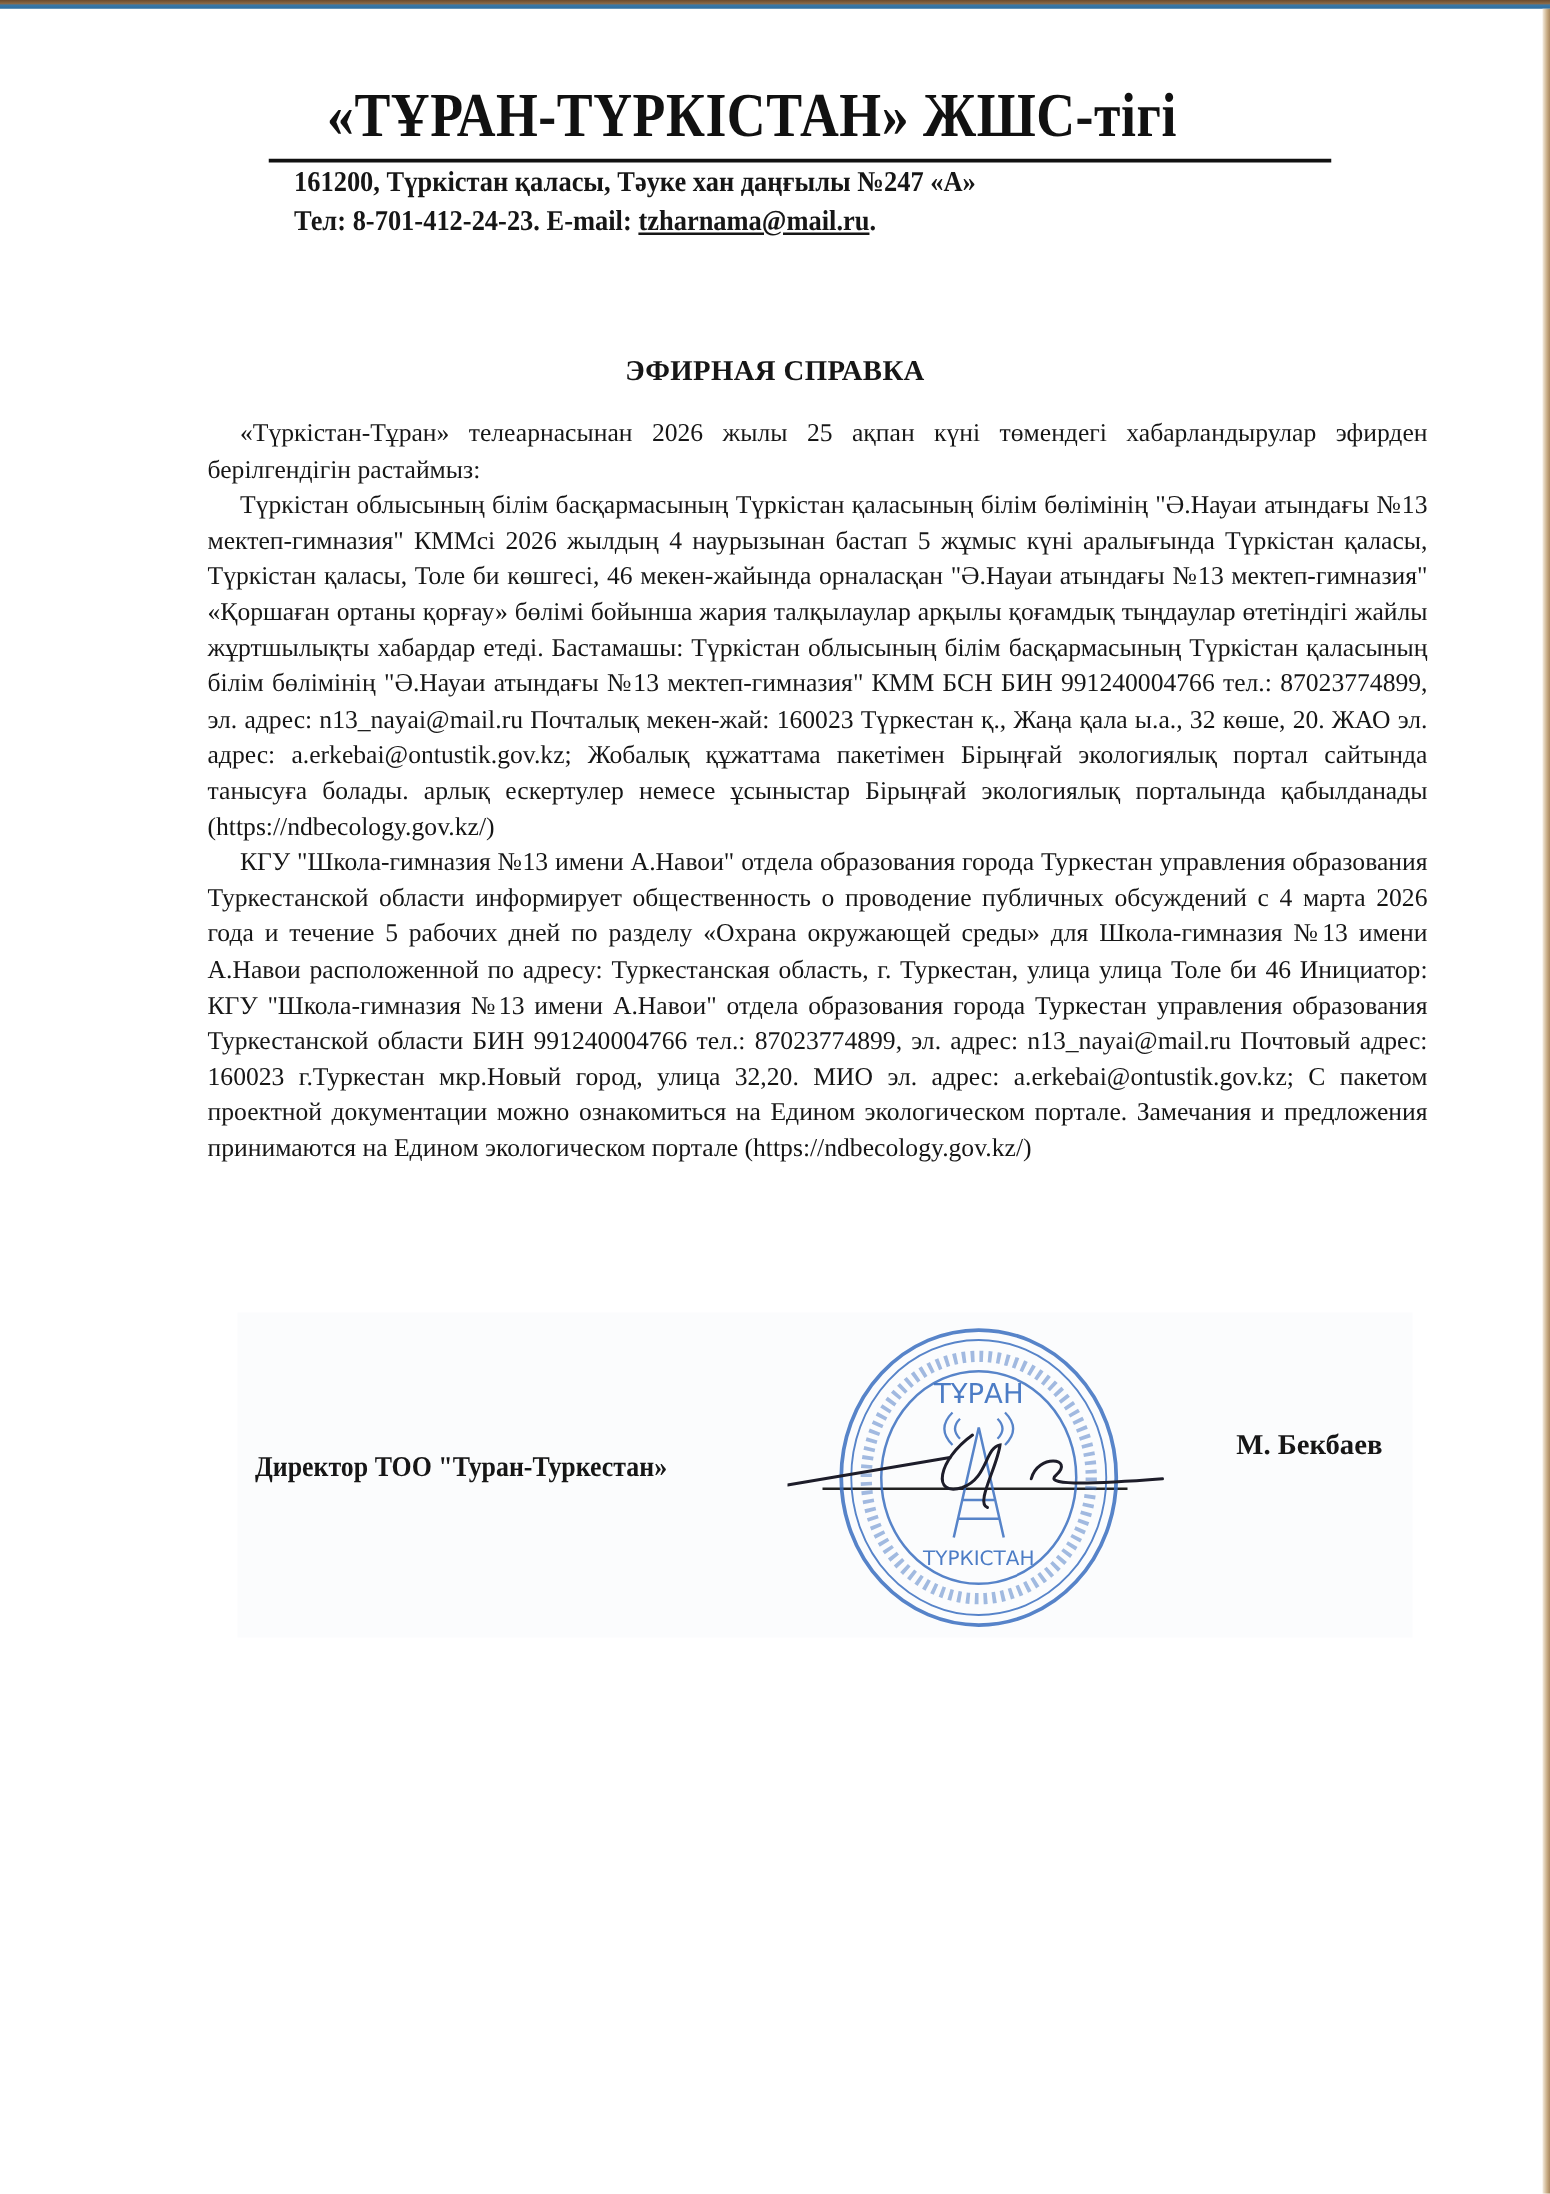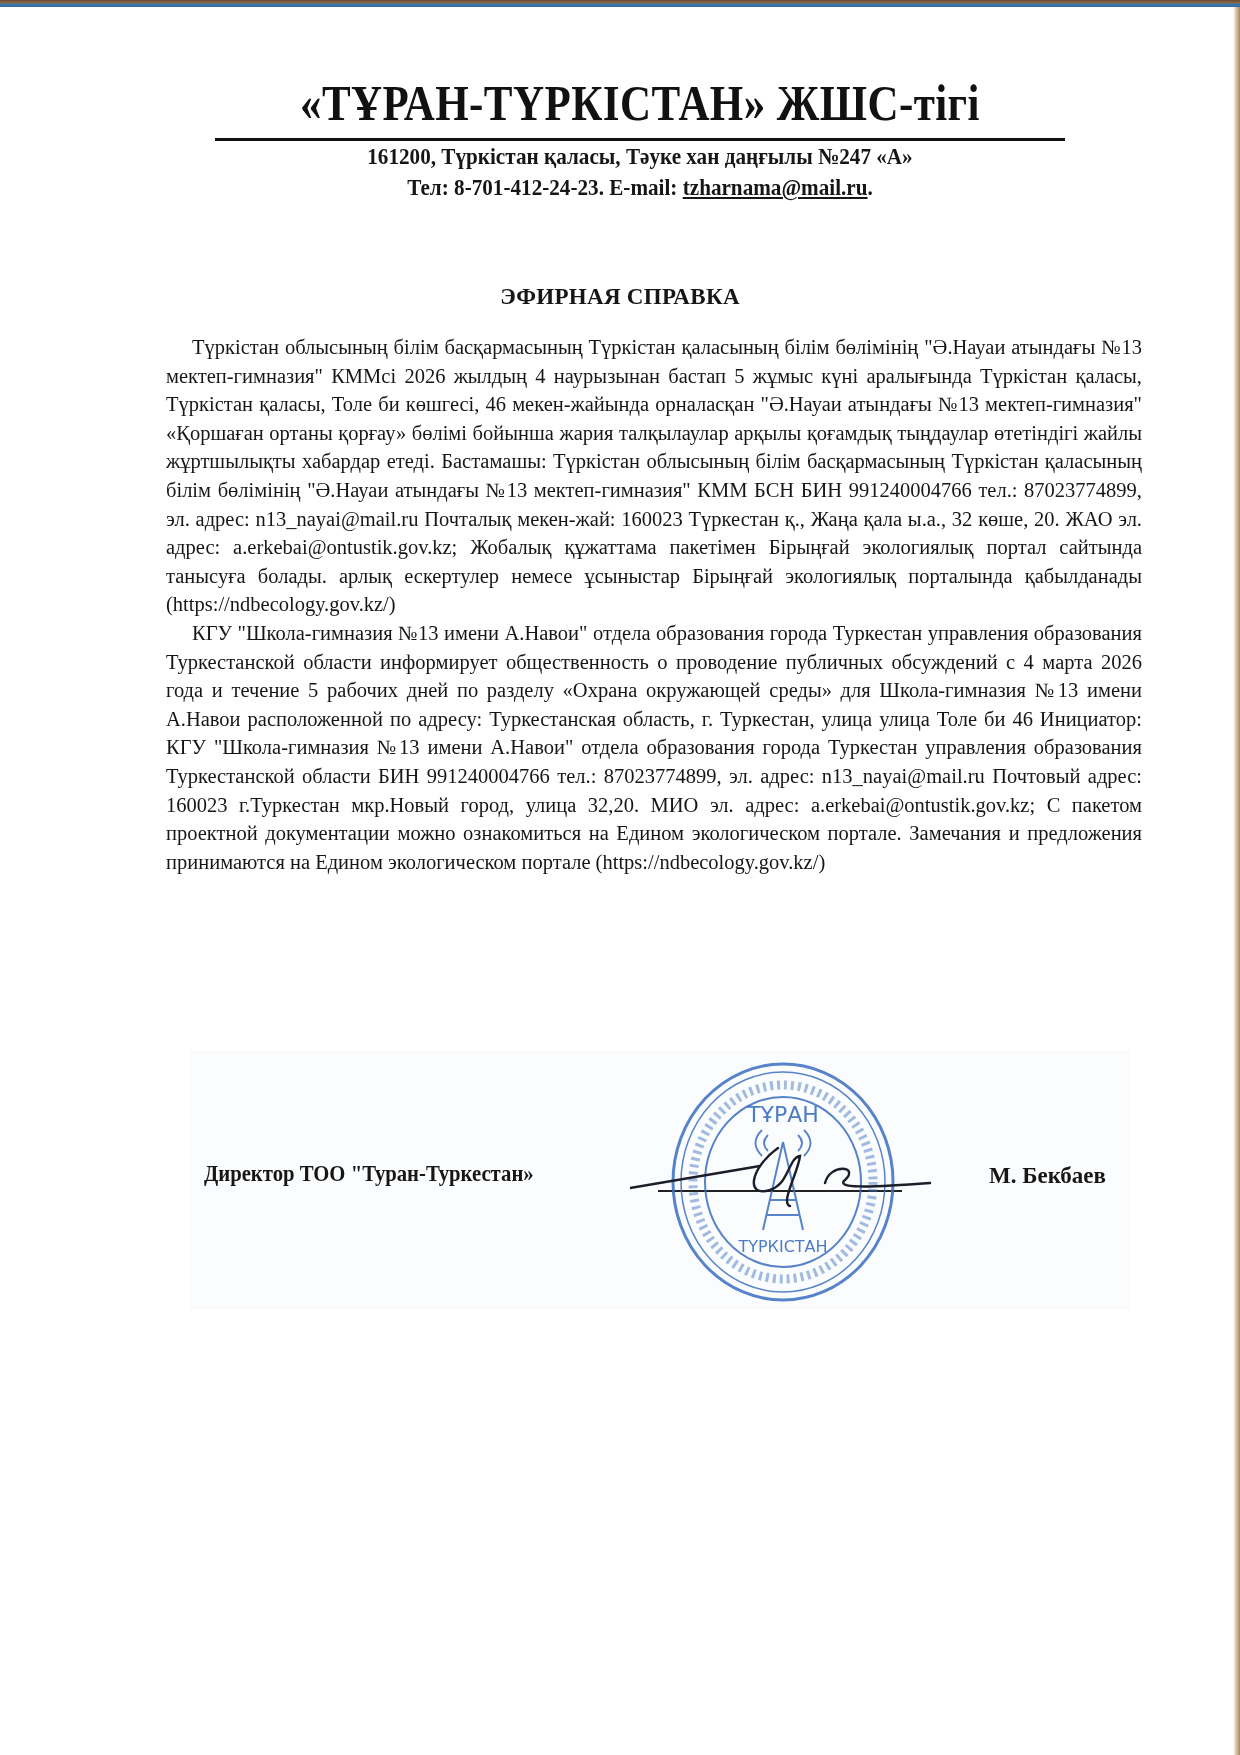--- a/index.html
+++ b/index.html
@@ -10,21 +10,21 @@
       color: #161616;
     }
     .top-edge {
       position: absolute; left: 0; top: 0; width: 1240px; height: 7px;
       background: linear-gradient(to bottom, #6b4a2e 0, #8a6a48 3px, #3a78a8 4px, #2f6fa0 7px);
     }
     .right-edge {
       position: absolute; right: 0; top: 7px; width: 6px; height: 1748px;
       background: linear-gradient(to right, #f4ece0, #c9ad86 60%, #a8875f);
     }
-    .letterhead { position: absolute; left: 200px; top: 74px; width: 880px; text-align: center; }
+    .letterhead { position: absolute; left: 200px; top: 63px; width: 880px; }
     .lh-title {
       font-family: "Liberation Serif", serif; font-weight: 700;
       font-size: 50px; letter-spacing: 0.5px; line-height: 58px;
       transform: scaleX(0.86); transform-origin: center; white-space: nowrap;
       color: #111;
     }
     .lh-rule { height: 3px; background: #111; margin: 6px 15px 0 15px; }
     .lh-line {
       font-weight: 700; font-size: 23px; line-height: 31px; white-space: nowrap;
       transform: scaleX(0.92); transform-origin: center;
@@ -44,21 +44,21 @@
     .sig-block {
       position: absolute; left: 190px; top: 1050px; width: 940px; height: 260px;
       background: #fbfcfd;
     }
     .sig-left {
       position: absolute; left: 14px; top: 111px;
       font-weight: 700; font-size: 23px; white-space: nowrap;
       transform: scaleX(0.9); transform-origin: left;
     }
     .sig-right {
-      position: absolute; right: 24px; top: 113px;
+      position: absolute; right: 24px; top: 93px;
       font-weight: 700; font-size: 23px; white-space: nowrap;
     }
     .sig-line { position: absolute; left: 468px; top: 140px; width: 244px; height: 2px; background: #222; }
     .stamp { position: absolute; left: 478px; top: 10px; width: 230px; height: 245px; }
     .signature { position: absolute; left: 440px; top: 78px; width: 320px; height: 90px; }
   </style>
 </head>
 <body>
 
 <div class="top-edge"></div>
@@ -67,20 +67,21 @@
 <div class="letterhead">
   <div class="lh-title">«ТҰРАН-ТҮРКІСТАН» ЖШС-тігі</div>
   <div class="lh-rule"></div>
   <div class="lh-line">161200, Түркістан қаласы, Тәуке хан даңғылы №247 «А»</div>
   <div class="lh-line"><span>Тел: 8-701-412-24-23. E-mail: </span><span class="lh-email">tzharnama@mail.ru</span><span>.</span></div>
 </div>
 
 <div class="doc-title">ЭФИРНАЯ СПРАВКА</div>
 
 <div class="body-text">
+  <p>«Түркістан-Тұран» телеарнасынан 2026 жылы 25 ақпан күні төмендегі хабарландырулар эфирден берілгендігін растаймыз:</p>
   <p>Түркістан облысының білім басқармасының Түркістан қаласының білім бөлімінің "Ә.Науаи атындағы №13 мектеп-гимназия" КММсі 2026 жылдың 4 наурызынан бастап 5 жұмыс күні аралығында Түркістан қаласы, Түркістан қаласы, Толе би көшгесі, 46 мекен-жайында орналасқан "Ә.Науаи атындағы №13 мектеп-гимназия" «Қоршаған ортаны қорғау» бөлімі бойынша жария талқылаулар арқылы қоғамдық тыңдаулар өтетіндігі жайлы жұртшылықты хабардар етеді. Бастамашы: Түркістан облысының білім басқармасының Түркістан қаласының білім бөлімінің "Ә.Науаи атындағы №13 мектеп-гимназия" КММ БСН БИН 991240004766 тел.: 87023774899, эл. адрес: n13_nayai@mail.ru Почталық мекен-жай: 160023  Түркестан қ., Жаңа қала ы.а., 32 көше, 20. ЖАО эл. адрес: a.erkebai@ontustik.gov.kz; Жобалық құжаттама пакетімен Бірыңғай экологиялық портал сайтында танысуға болады. арлық ескертулер немесе ұсыныстар Бірыңғай экологиялық порталында қабылданады (https://ndbecology.gov.kz/)</p>
   <p>КГУ "Школа-гимназия №13 имени А.Навои" отдела образования города Туркестан управления образования Туркестанской области  информирует общественность о проводение публичных обсуждений с 4 марта 2026 года и течение 5 рабочих дней по разделу «Охрана окружающей среды» для Школа-гимназия №13 имени А.Навои  расположенной по адресу: Туркестанская область, г. Туркестан, улица улица Толе би 46 Инициатор:  КГУ "Школа-гимназия №13 имени А.Навои" отдела образования города Туркестан управления образования Туркестанской области БИН 991240004766 тел.: 87023774899, эл. адрес: n13_nayai@mail.ru Почтовый адрес: 160023  г.Туркестан мкр.Новый город, улица 32,20. МИО эл. адрес: a.erkebai@ontustik.gov.kz; С пакетом проектной документации можно ознакомиться на Едином экологическом портале. Замечания и предложения принимаются на Едином экологическом портале (https://ndbecology.gov.kz/)</p>
 </div>
 
 <div class="sig-block">
   <div class="sig-left">Директор ТОО "Туран-Туркестан»</div>
   <div class="sig-line"></div>
   <div class="sig-right">М. Бекбаев</div>
 
   <svg class="stamp" viewBox="0 0 230 245">

